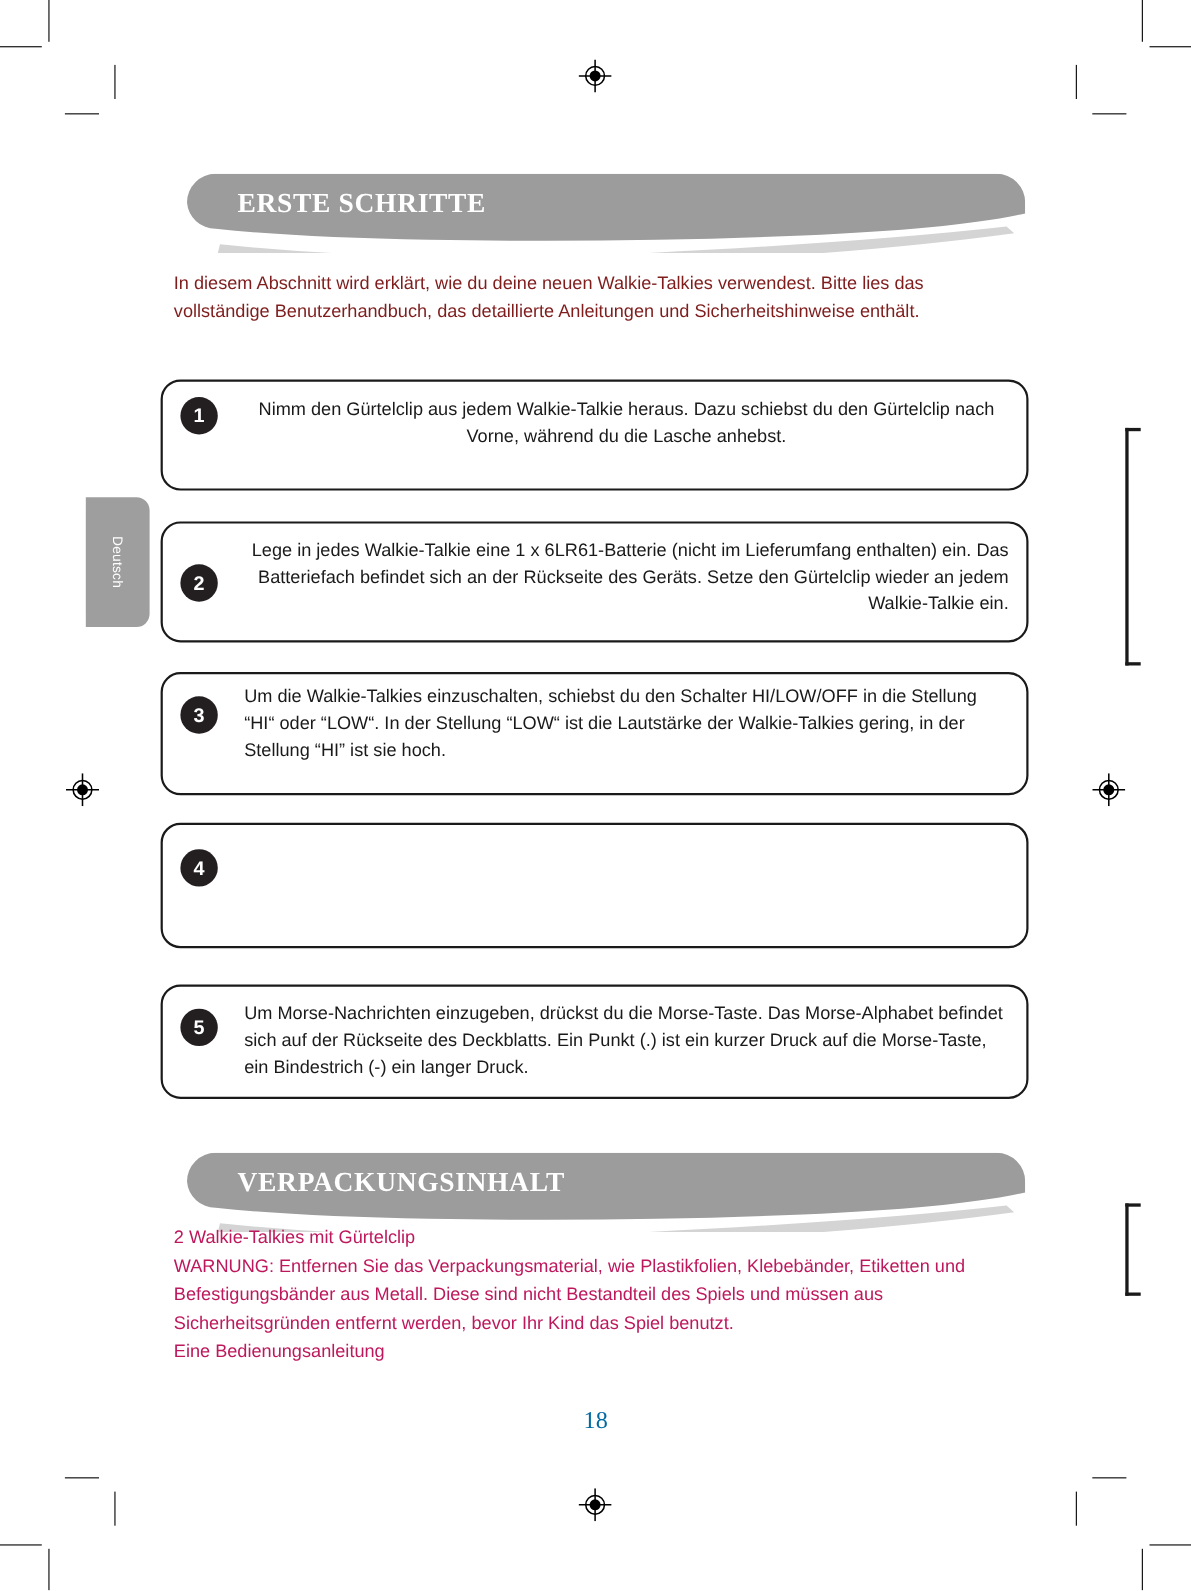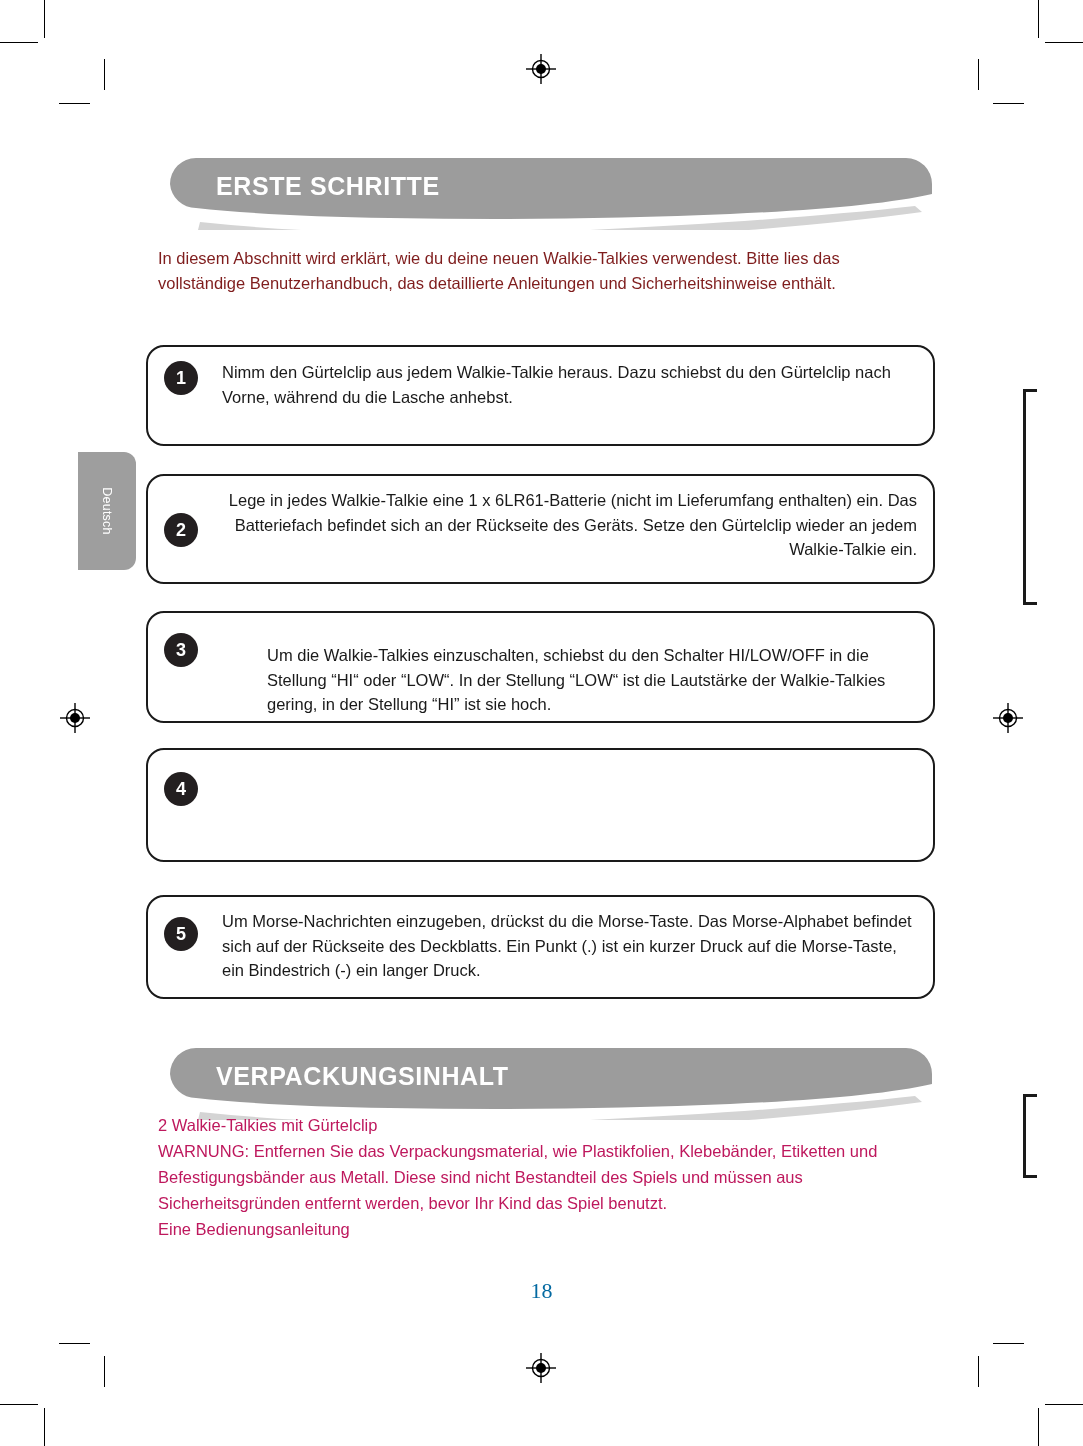--- a/index.html
+++ b/index.html
@@ -67,20 +67,21 @@
     font-size: 12.5px;
     letter-spacing: 0.2px;
   }
 
   
   .banner {
     position: absolute;
     left: 170px;
     width: 762px;
     height: 72px;
+    font-family: Liberation Serif, serif;
   }
   .banner svg {
     position: absolute;
     left: 0;
     top: 0;
     width: 100%;
     height: 100%;
     display: block;
   }
   .banner .banner-title {
@@ -223,31 +224,31 @@
                Q700,50 560,56 Q400,63 220,60 Q100,58 26,50
                A26,26 0 0 1 0,26 Z" fill="#9c9c9c"></path>
     </svg>
     <span class="banner-title">ERSTE SCHRITTE</span>
   </div>
 
   <div class="body-text" style="left:158px; top:246px; width:770px;">In diesem Abschnitt wird erklärt, wie du deine neuen Walkie-Talkies verwendest. Bitte lies das vollständige Benutzerhandbuch, das detaillierte Anleitungen und Sicherheitshinweise enthält.</div>
 
   <div class="step-box" style="top:345px; height:101px;">
     <div class="step-num" style="top:14px;">1</div>
-    <div class="step-text" style="top:13px;">Nimm den Gürtelclip aus jedem Walkie-Talkie heraus. Dazu schiebst du den Gürtelclip nach Vorne, während du die Lasche anhebst.</div>
+    <div class="step-text" style="top:13px;text-align:center;">Nimm den Gürtelclip aus jedem Walkie-Talkie heraus. Dazu schiebst du den Gürtelclip nach Vorne, während du die Lasche anhebst.</div>
   </div>
 
   <div class="step-box" style="top:474px; height:110px;">
     <div class="step-num" style="top:37px;">2</div>
     <div class="step-text" style="top:12px;text-align:right;">Lege in jedes Walkie-Talkie eine 1 x 6LR61-Batterie (nicht im Lieferumfang enthalten) ein. Das Batteriefach befindet sich an der Rückseite des Geräts.  Setze den Gürtelclip wieder an  jedem Walkie-Talkie ein.</div>
   </div>
 
   <div class="step-box" style="top:611px; height:112px;">
     <div class="step-num" style="top:20px;">3</div>
-    <div class="step-text" style="top:30px;margin-left:45px;">Um die Walkie-Talkies einzuschalten, schiebst du den Schalter HI/LOW/OFF in die Stellung “HI“ oder “LOW“. In der Stellung “LOW“ ist die Lautstärke der Walkie-Talkies gering, in der Stellung “HI” ist sie hoch.</div>
+    <div class="step-text" style="top:8px;">Um die Walkie-Talkies einzuschalten, schiebst du den Schalter HI/LOW/OFF in die Stellung “HI“ oder “LOW“. In der Stellung “LOW“ ist die Lautstärke der Walkie-Talkies gering, in der Stellung “HI” ist sie hoch.</div>
   </div>
 
   <div class="step-box" style="top:748px; height:114px;">
     <div class="step-num" style="top:22px;">4</div>
   </div>
 
   <div class="step-box" style="top:895px; height:104px;">
     <div class="step-num" style="top:20px;">5</div>
     <div class="step-text" style="top:12px;">Um Morse-Nachrichten einzugeben, drückst du die Morse-Taste. Das Morse-Alphabet befindet sich auf der Rückseite des Deckblatts. Ein Punkt (.) ist ein kurzer Druck auf die Morse-Taste, ein Bindestrich (-) ein langer Druck.</div>
   </div>

